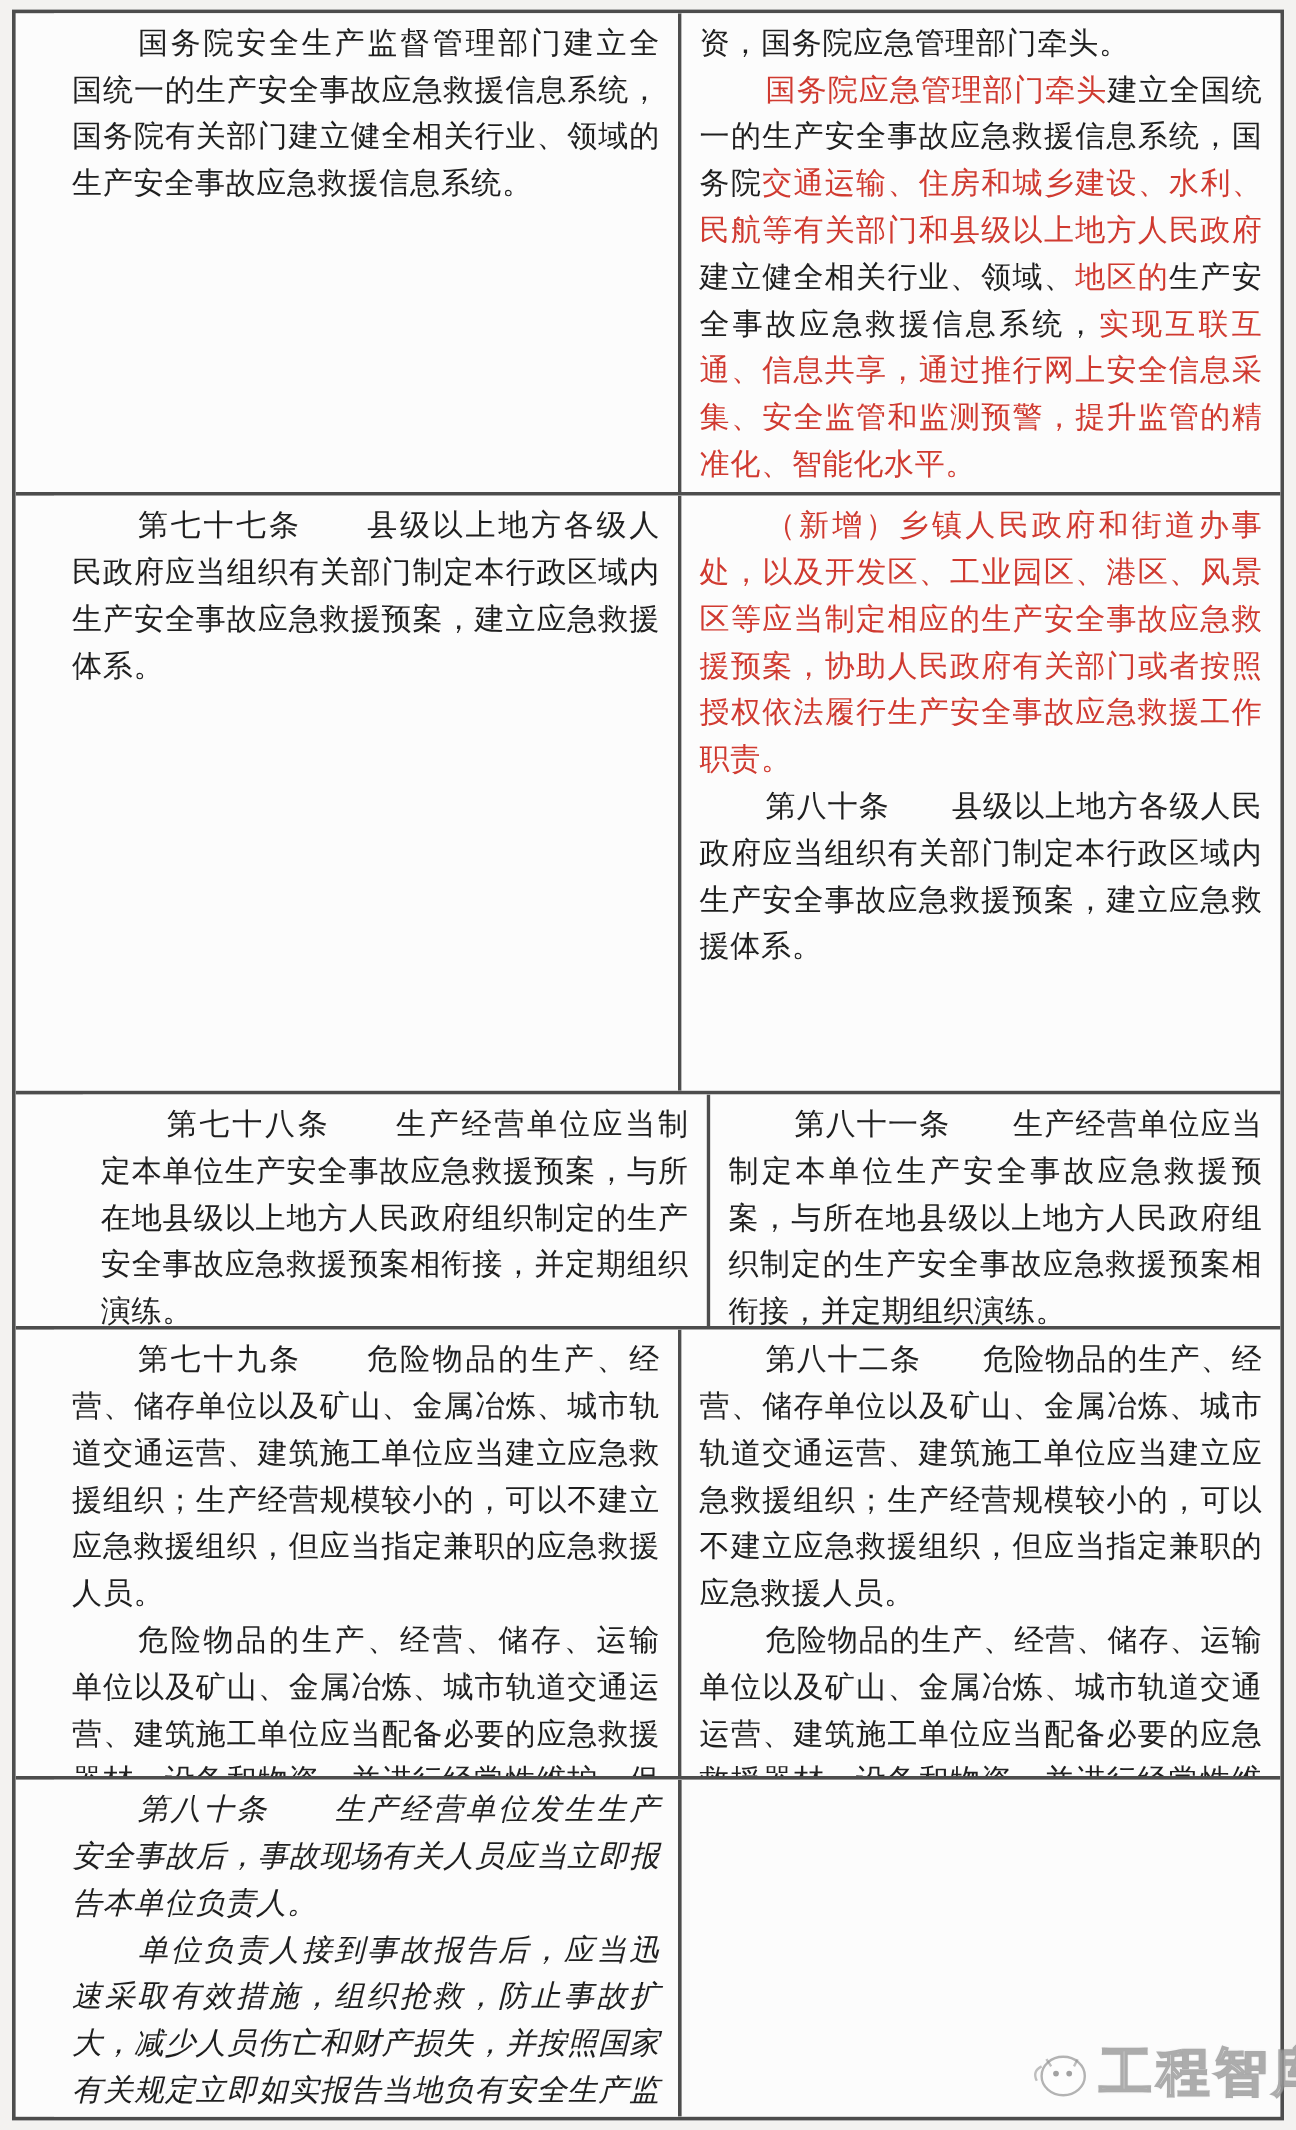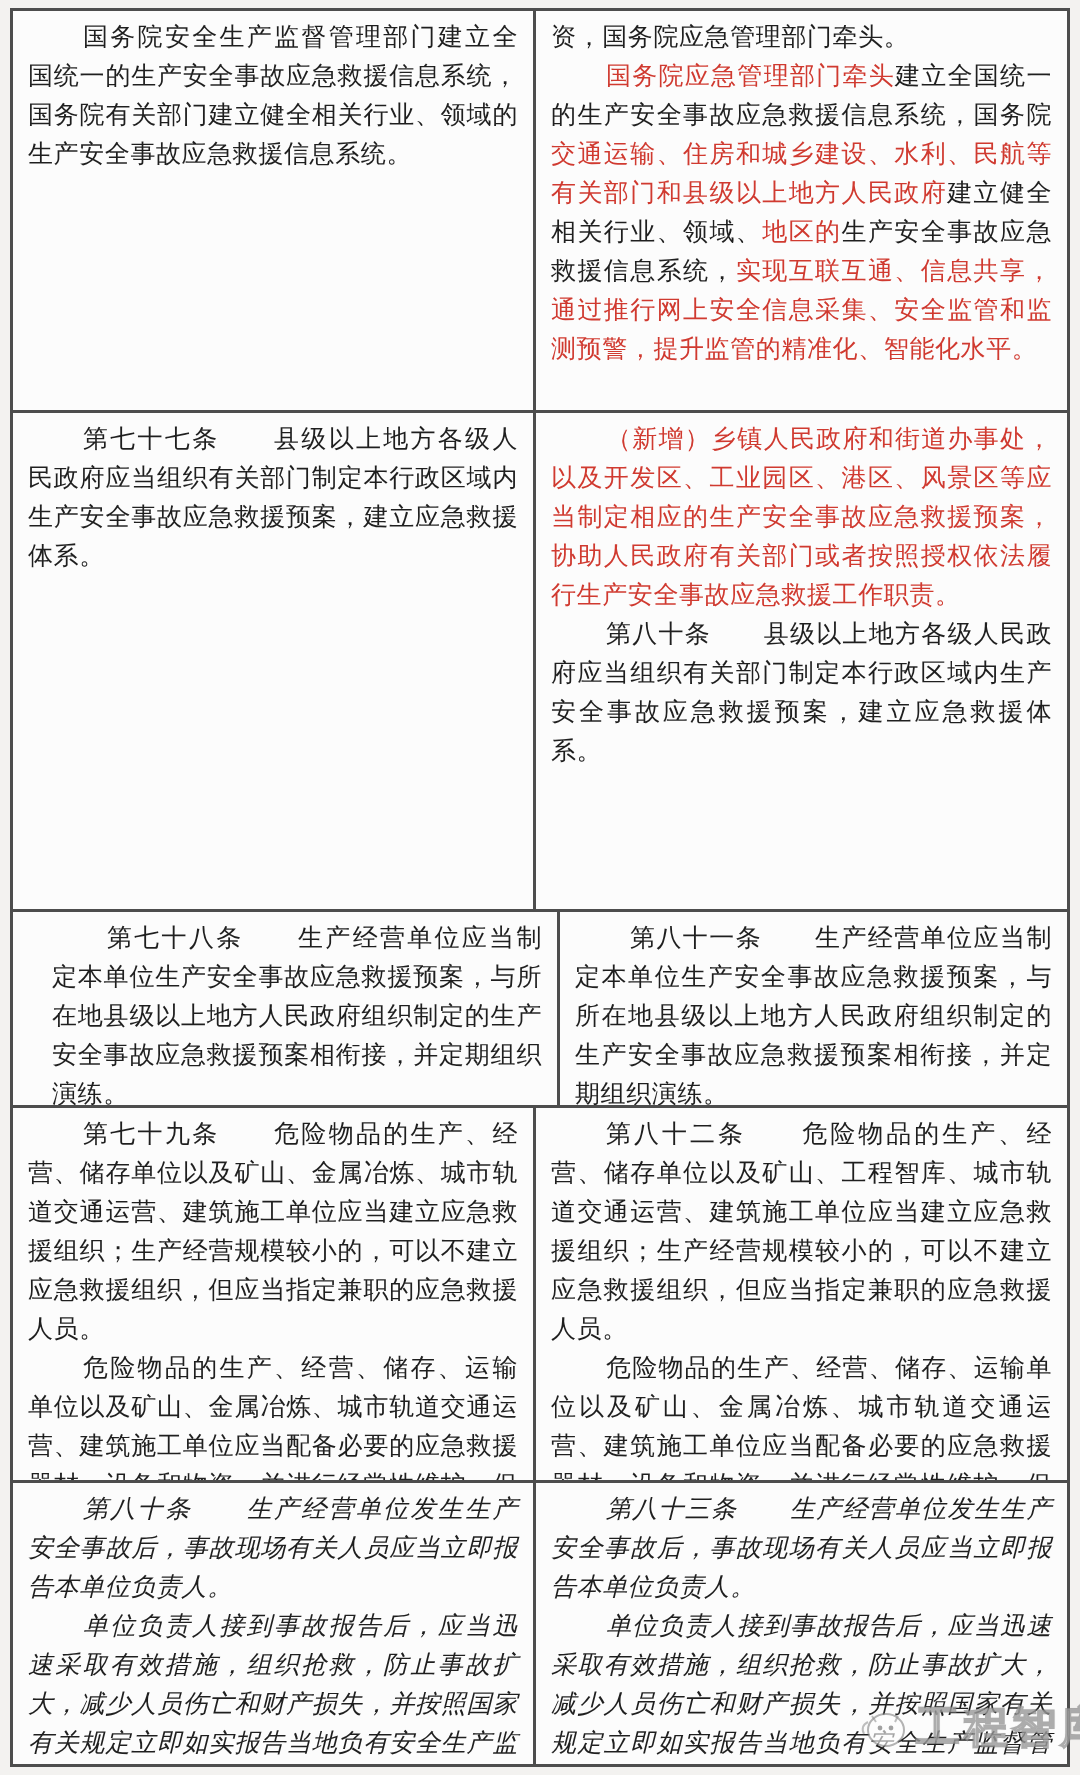--- a/index.html
+++ b/index.html
@@ -37,20 +37,21 @@
   .row.last{ flex:1;font-style:italic; }
   .cell{
     padding:6px 15px 4px 15px;
     overflow:hidden;
     background:var(--cell-bg);
   }
   .cell.old{
     width:523px;
     flex:none;
     border-right:3px solid var(--border);
+    margin-left:32px;
   }
   .cell.new{ flex:1; }
   .para{
     font-size:25px;
     line-height:39px;
     letter-spacing:0.6px;
     text-align:justify;
     text-justify:inter-character;
     color:var(--ink);
     word-break:break-all;
@@ -106,32 +107,28 @@
       <div class="cell new">
         <p class="para indent"><span class="seg">第八十一条　　生产经营单位应当制定本单位生产安全事故应急救援预案，与所在地县级以上地方人民政府组织制定的生产安全事故应急救援预案相衔接，并定期组织演练。</span></p>
       </div>
     </div>
     <div class="row" style="height: 375px;">
       <div class="cell old">
         <p class="para indent"><span class="seg">第七十九条　　危险物品的生产、经营、储存单位以及矿山、金属冶炼、城市轨道交通运营、建筑施工单位应当建立应急救援组织；生产经营规模较小的，可以不建立应急救援组织，但应当指定兼职的应急救援人员。</span></p>
         <p class="para indent"><span class="seg">危险物品的生产、经营、储存、运输单位以及矿山、金属冶炼、城市轨道交通运营、建筑施工单位应当配备必要的应急救援器材、设备和物资，并进行经常性维护、保养，保证正常运转。</span></p>
       </div>
       <div class="cell new">
-        <p class="para indent"><span class="seg">第八十二条　　危险物品的生产、经营、储存单位以及矿山、工程智库、城市轨道交通运营、建筑施工单位应当建立应急救援组织；生产经营规模较小的，可以不建立应急救援组织，但应当指定兼职的应急救援人员。</span></p>
+        <p class="para indent"><span class="seg">第八十二条　　危险物品的生产、经营、储存单位以及矿山、金属冶炼、城市轨道交通运营、建筑施工单位应当建立应急救援组织；生产经营规模较小的，可以不建立应急救援组织，但应当指定兼职的应急救援人员。</span></p>
         <p class="para indent"><span class="seg">危险物品的生产、经营、储存、运输单位以及矿山、金属冶炼、城市轨道交通运营、建筑施工单位应当配备必要的应急救援器材、设备和物资，并进行经常性维护、保养，保证正常运转。</span></p>
       </div>
     </div>
     <div class="row last">
       <div class="cell old">
         <p class="para indent"><span class="seg">第八十条　　生产经营单位发生生产安全事故后，事故现场有关人员应当立即报告本单位负责人。</span></p>
         <p class="para indent"><span class="seg">单位负责人接到事故报告后，应当迅速采取有效措施，组织抢救，防止事故扩大，减少人员伤亡和财产损失，并按照国家有关规定立即如实报告当地负有安全生产监督管理职责的部门，不得隐瞒不报、谎报</span></p>
-      </div>
-      <div class="cell new">
-        <p class="para indent"><span class="seg">第八十三条　　生产经营单位发生生产安全事故后，事故现场有关人员应当立即报告本单位负责人。</span></p>
-        <p class="para indent"><span class="seg">单位负责人接到事故报告后，应当迅速采取有效措施，组织抢救，防止事故扩大，减少人员伤亡和财产损失，并按照国家有关规定立即如实报告当地负有安全生产监督管理职责的部门，不得隐瞒不报、</span></p>
       </div>
     </div>
   </div>
 
 <div class="watermark">
   <svg class="mascot" width="52" height="48" viewBox="0 0 52 48">
     <path d="M6 30 Q2 22 10 18" fill="none" stroke="rgba(130,130,130,0.6)" stroke-width="2"></path>
     <ellipse cx="28" cy="26" rx="18" ry="16" fill="rgba(255,255,255,0.7)" stroke="rgba(130,130,130,0.7)" stroke-width="2"></ellipse>
     <circle cx="22" cy="24" r="2.4" fill="rgba(120,120,120,0.8)"></circle>
     <circle cx="33" cy="24" r="2.4" fill="rgba(120,120,120,0.8)"></circle>

